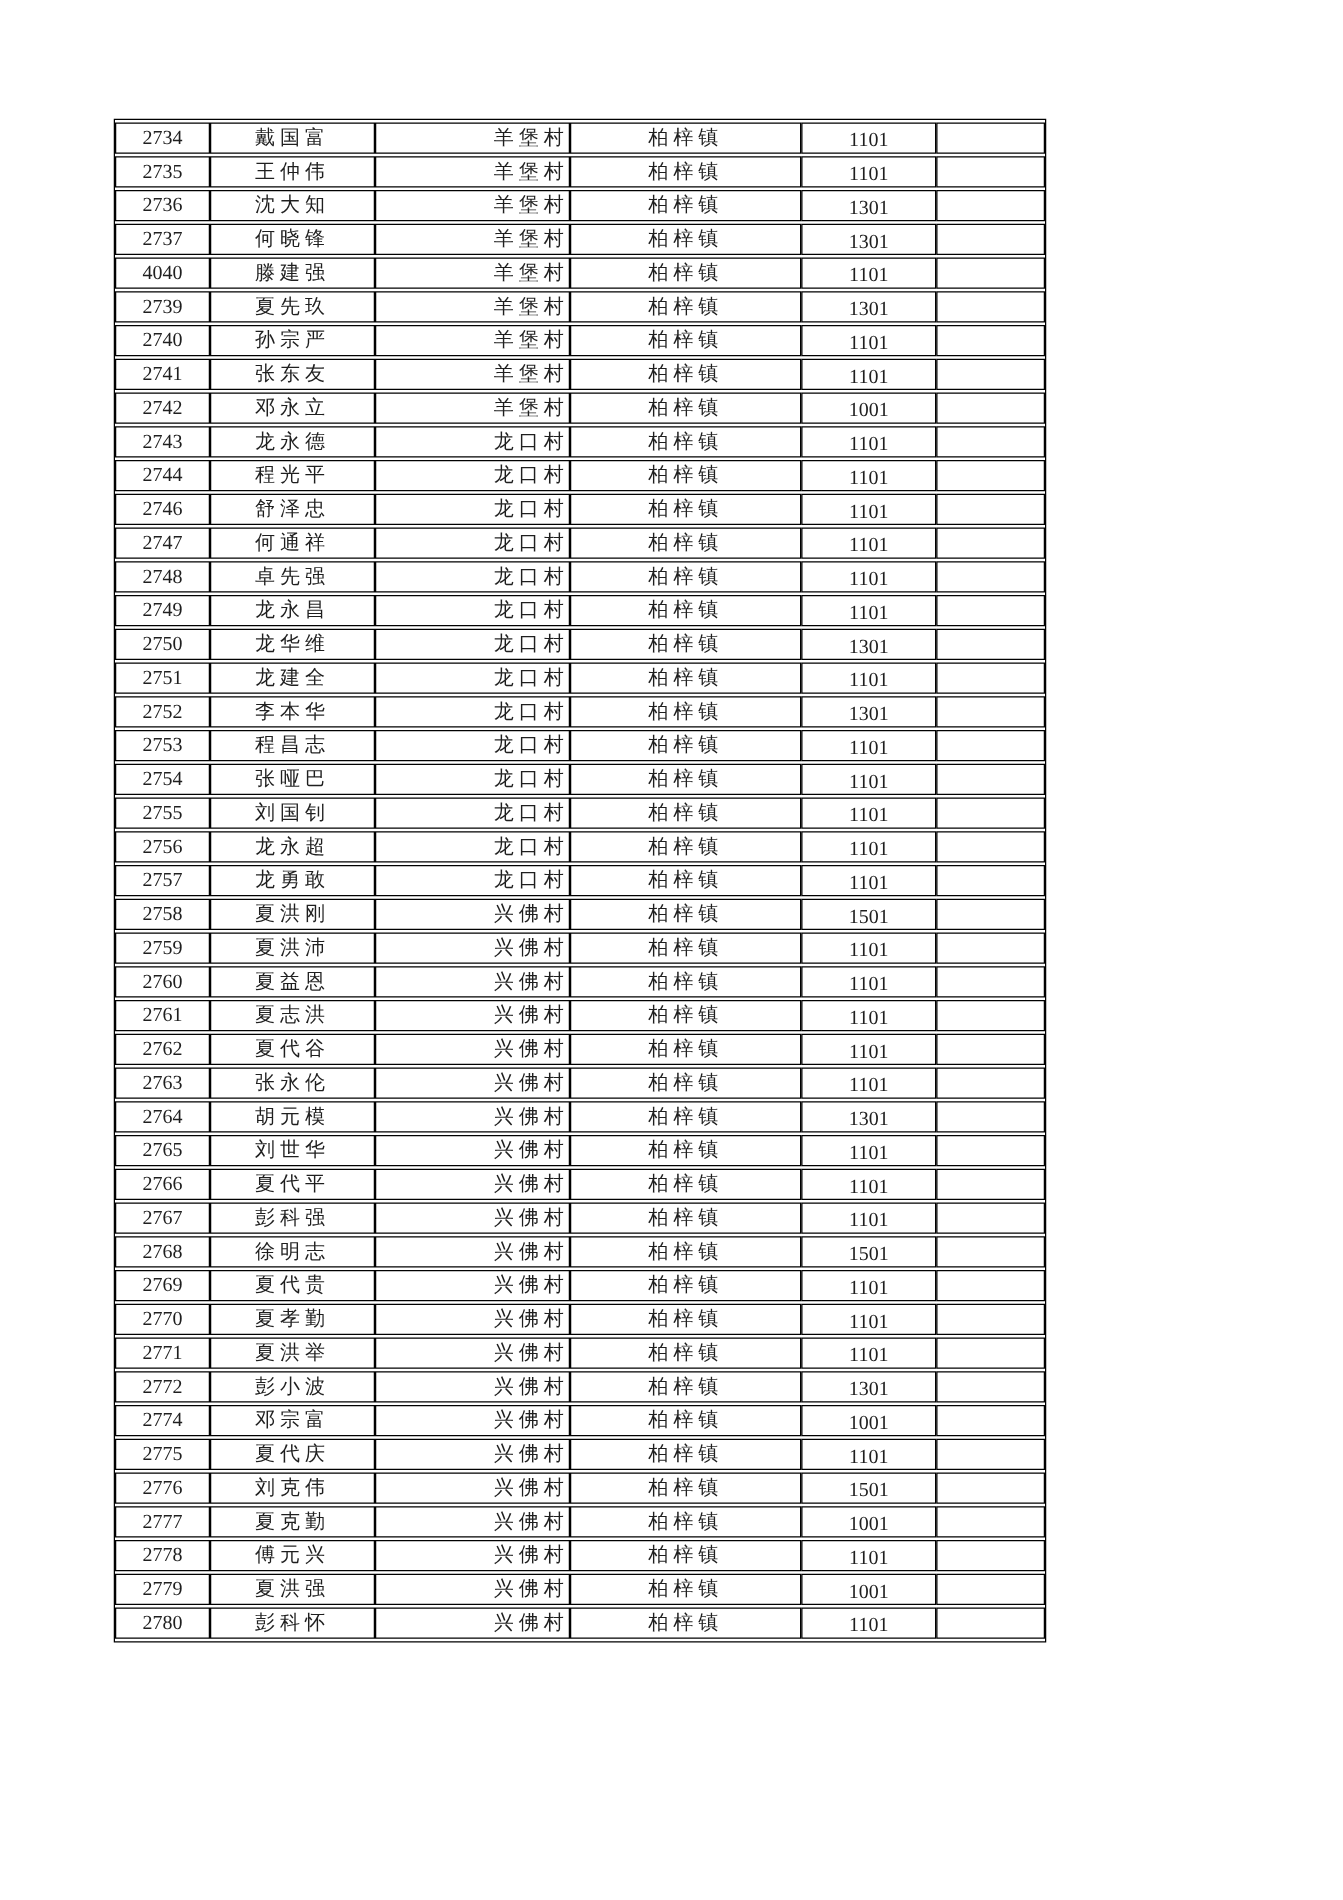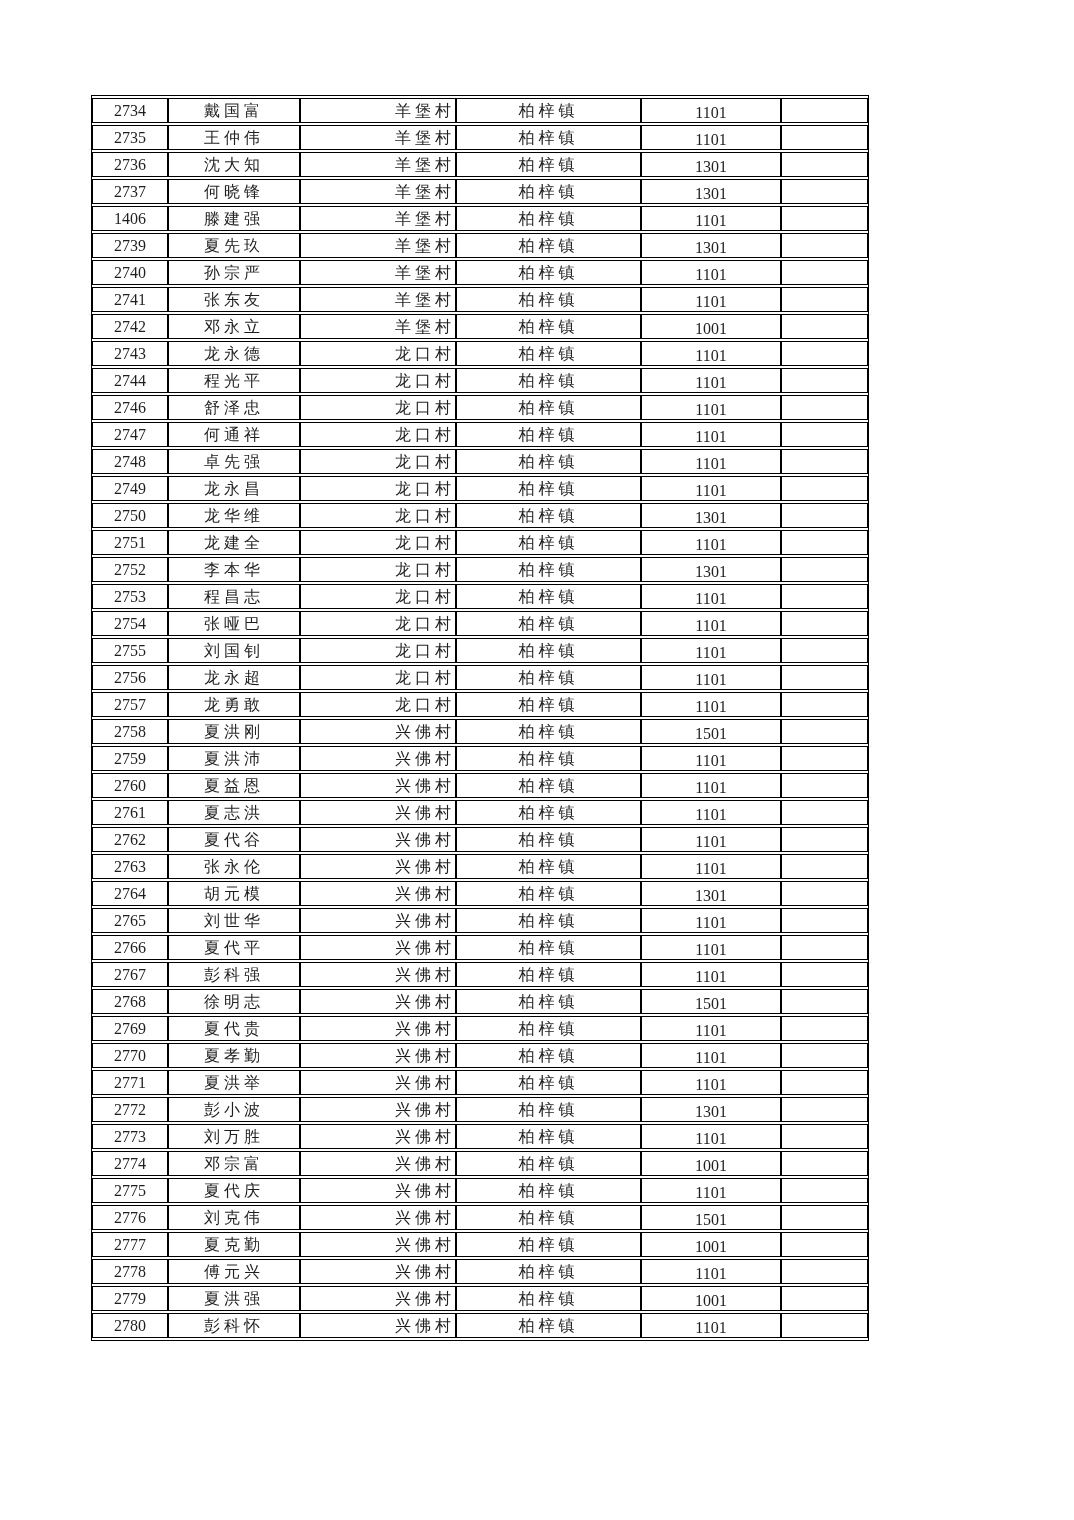--- a/index.html
+++ b/index.html
@@ -32,21 +32,21 @@
     vertical-align: middle;
     font-size: 16px;
     line-height: 23px;
     overflow: hidden;
     white-space: nowrap;
   }
   td.c-serial  { width: 76px; margin-top: 10px; }
   td.c-name    { width: 132px; margin-left: 31px; }
   td.c-village { width: 156px; text-align: right; }
   td.c-town    { width: 185px; margin-top: 20px; }
-  td.c-code    { width: 140px; padding-top: 4px; height: 25px; line-height: 19px; }
+  td.c-code    { width: 108px; padding-top: 4px; height: 25px; line-height: 19px; }
   td.c-blank   { width: 87px; }
   td.zh {
     letter-spacing: 4px;
     font-size: 16px;
   }
 </style>
 </head>
 <body>
 
 <table class="sheet-table">
@@ -81,21 +81,21 @@
   <tr>
     <td class="c-serial">2737</td>
     <td class="c-name zh">何晓锋</td>
     <td class="c-village zh">羊堡村</td>
     <td class="c-town zh">柏梓镇</td>
     <td class="c-code">1301</td>
     <td class="c-blank"></td>
   </tr>
 
   <tr>
-    <td class="c-serial">1406</td>
+    <td class="c-serial">4040</td>
     <td class="c-name zh">滕建强</td>
     <td class="c-village zh">羊堡村</td>
     <td class="c-town zh">柏梓镇</td>
     <td class="c-code">1101</td>
     <td class="c-blank"></td>
   </tr>
 
   <tr>
     <td class="c-serial">2739</td>
     <td class="c-name zh">夏先玖</td>
@@ -387,28 +387,20 @@
 
   <tr>
     <td class="c-serial">2772</td>
     <td class="c-name zh">彭小波</td>
     <td class="c-village zh">兴佛村</td>
     <td class="c-town zh">柏梓镇</td>
     <td class="c-code">1301</td>
     <td class="c-blank"></td>
   </tr>
 
-  <tr>
-    <td class="c-serial">2773</td>
-    <td class="c-name zh">刘万胜</td>
-    <td class="c-village zh">兴佛村</td>
-    <td class="c-town zh">柏梓镇</td>
-    <td class="c-code">1101</td>
-    <td class="c-blank"></td>
-  </tr>
 
   <tr>
     <td class="c-serial">2774</td>
     <td class="c-name zh">邓宗富</td>
     <td class="c-village zh">兴佛村</td>
     <td class="c-town zh">柏梓镇</td>
     <td class="c-code">1001</td>
     <td class="c-blank"></td>
   </tr>
 

